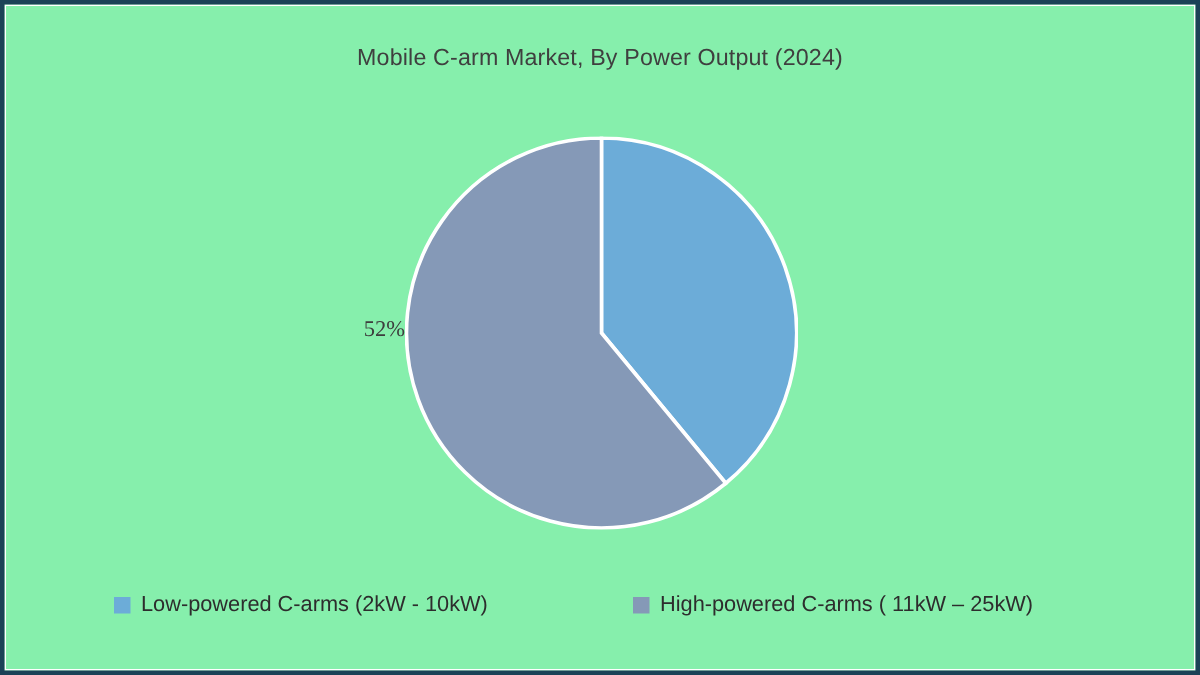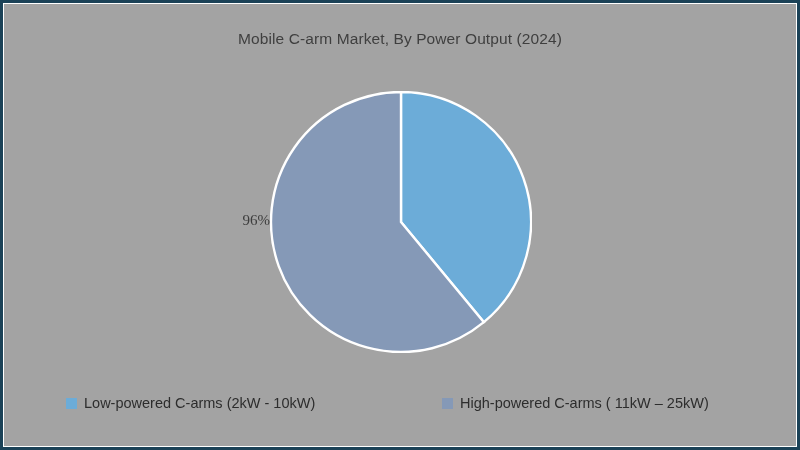--- a/index.html
+++ b/index.html
@@ -7,21 +7,21 @@
     padding: 0;
     background: #ffffff;
   }
   body {
     font-family: "Liberation Sans", sans-serif;
   }
   #figure {
     position: relative;
     width: 800px;
     height: 450px;
-    background: #a3a3a3;
+    background: #86efac;
     box-sizing: border-box;
     overflow: hidden;
   }
   .frame-border {
     position: absolute;
     left: 0; top: 0;
     width: 800px;
     height: 450px;
     box-sizing: border-box;
     border: 3px solid #1b4257;
@@ -84,22 +84,22 @@
     height: 22px;
   }
   .legend-item {
     position: absolute;
     top: 0;
     display: flex;
     align-items: center;
     height: 22px;
     white-space: nowrap;
   }
-  .legend-item.item-0 { left: 66px; text-align: right; }
-  .legend-item.item-1 { left: 422px; margin-left: 20px; }
+  .legend-item.item-0 { left: 76px; text-align: right; }
+  .legend-item.item-1 { left: 422px; }
   .legend-swatch {
     width: 11px;
     height: 11px;
     margin-right: 7px;
     flex: 0 0 auto;
   }
   .legend-label {
     font-size: 14.5px;
     color: #2d2d2d;
     line-height: 1;
@@ -124,21 +124,21 @@
 
   <div id="chart-title">Mobile C-arm Market, By Power Output (2024)</div>
 
   <div id="pie-wrap">
     <svg id="pie-svg" viewBox="0 0 262 262">
       <path id="slice-0" fill="#6cacd8" stroke="#ffffff" stroke-width="2.4" d="M 131 131 L 131.00 1.00 A 130 130 0 0 1 213.87 231.17 Z"></path>
       <path id="slice-1" fill="#8599b7" stroke="#ffffff" stroke-width="2.4" d="M 131 131 L 213.87 231.17 A 130 130 0 1 1 131.00 1.00 Z"></path>
     </svg>
   </div>
 
-  <div id="label-61">96%</div>
+  <div id="label-61">52%</div>
 
   <div id="legend">
     <div class="legend-item item-0">
       <span class="legend-swatch" style="background: rgb(108, 172, 216);"></span>
       <span class="legend-label">Low-powered C-arms (2kW - 10kW)</span>
     </div>
     <div class="legend-item item-1">
       <span class="legend-swatch" style="background: rgb(133, 153, 183);"></span>
       <span class="legend-label">High-powered C-arms ( 11kW – 25kW)</span>
     </div>

